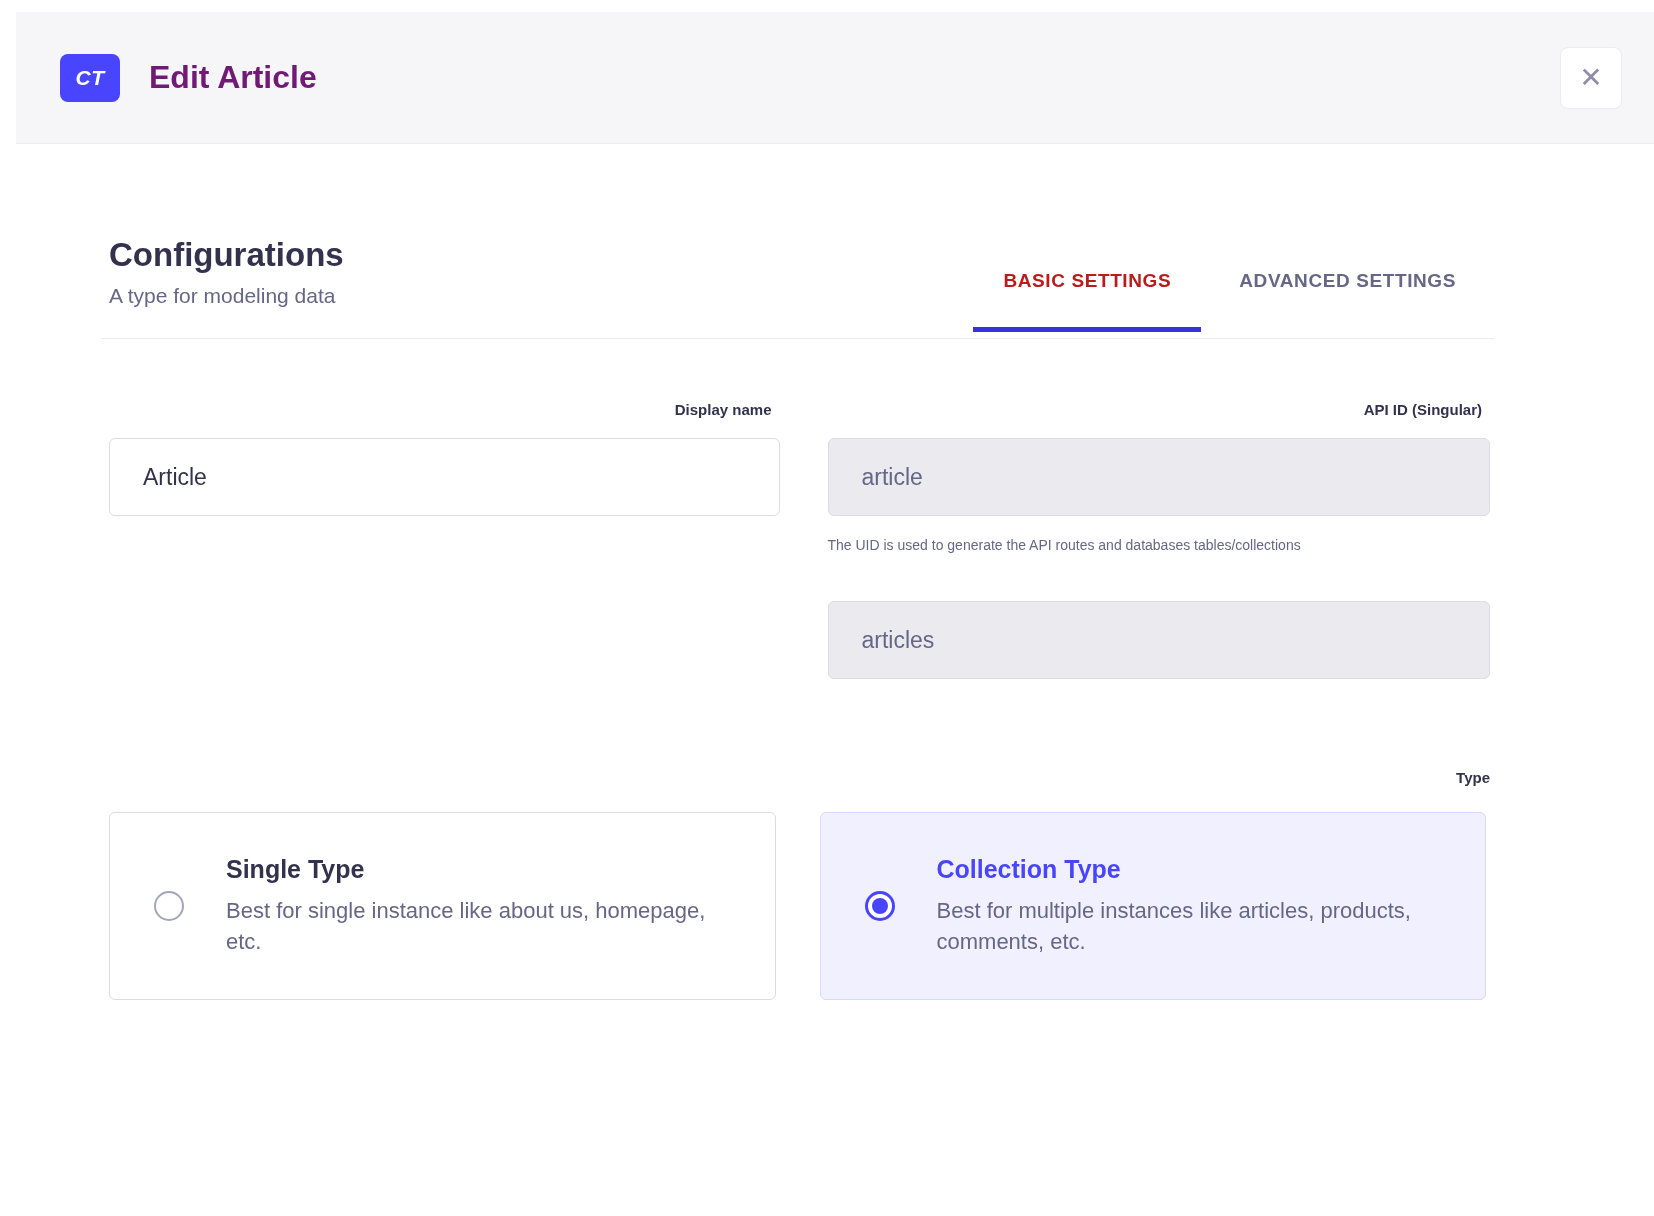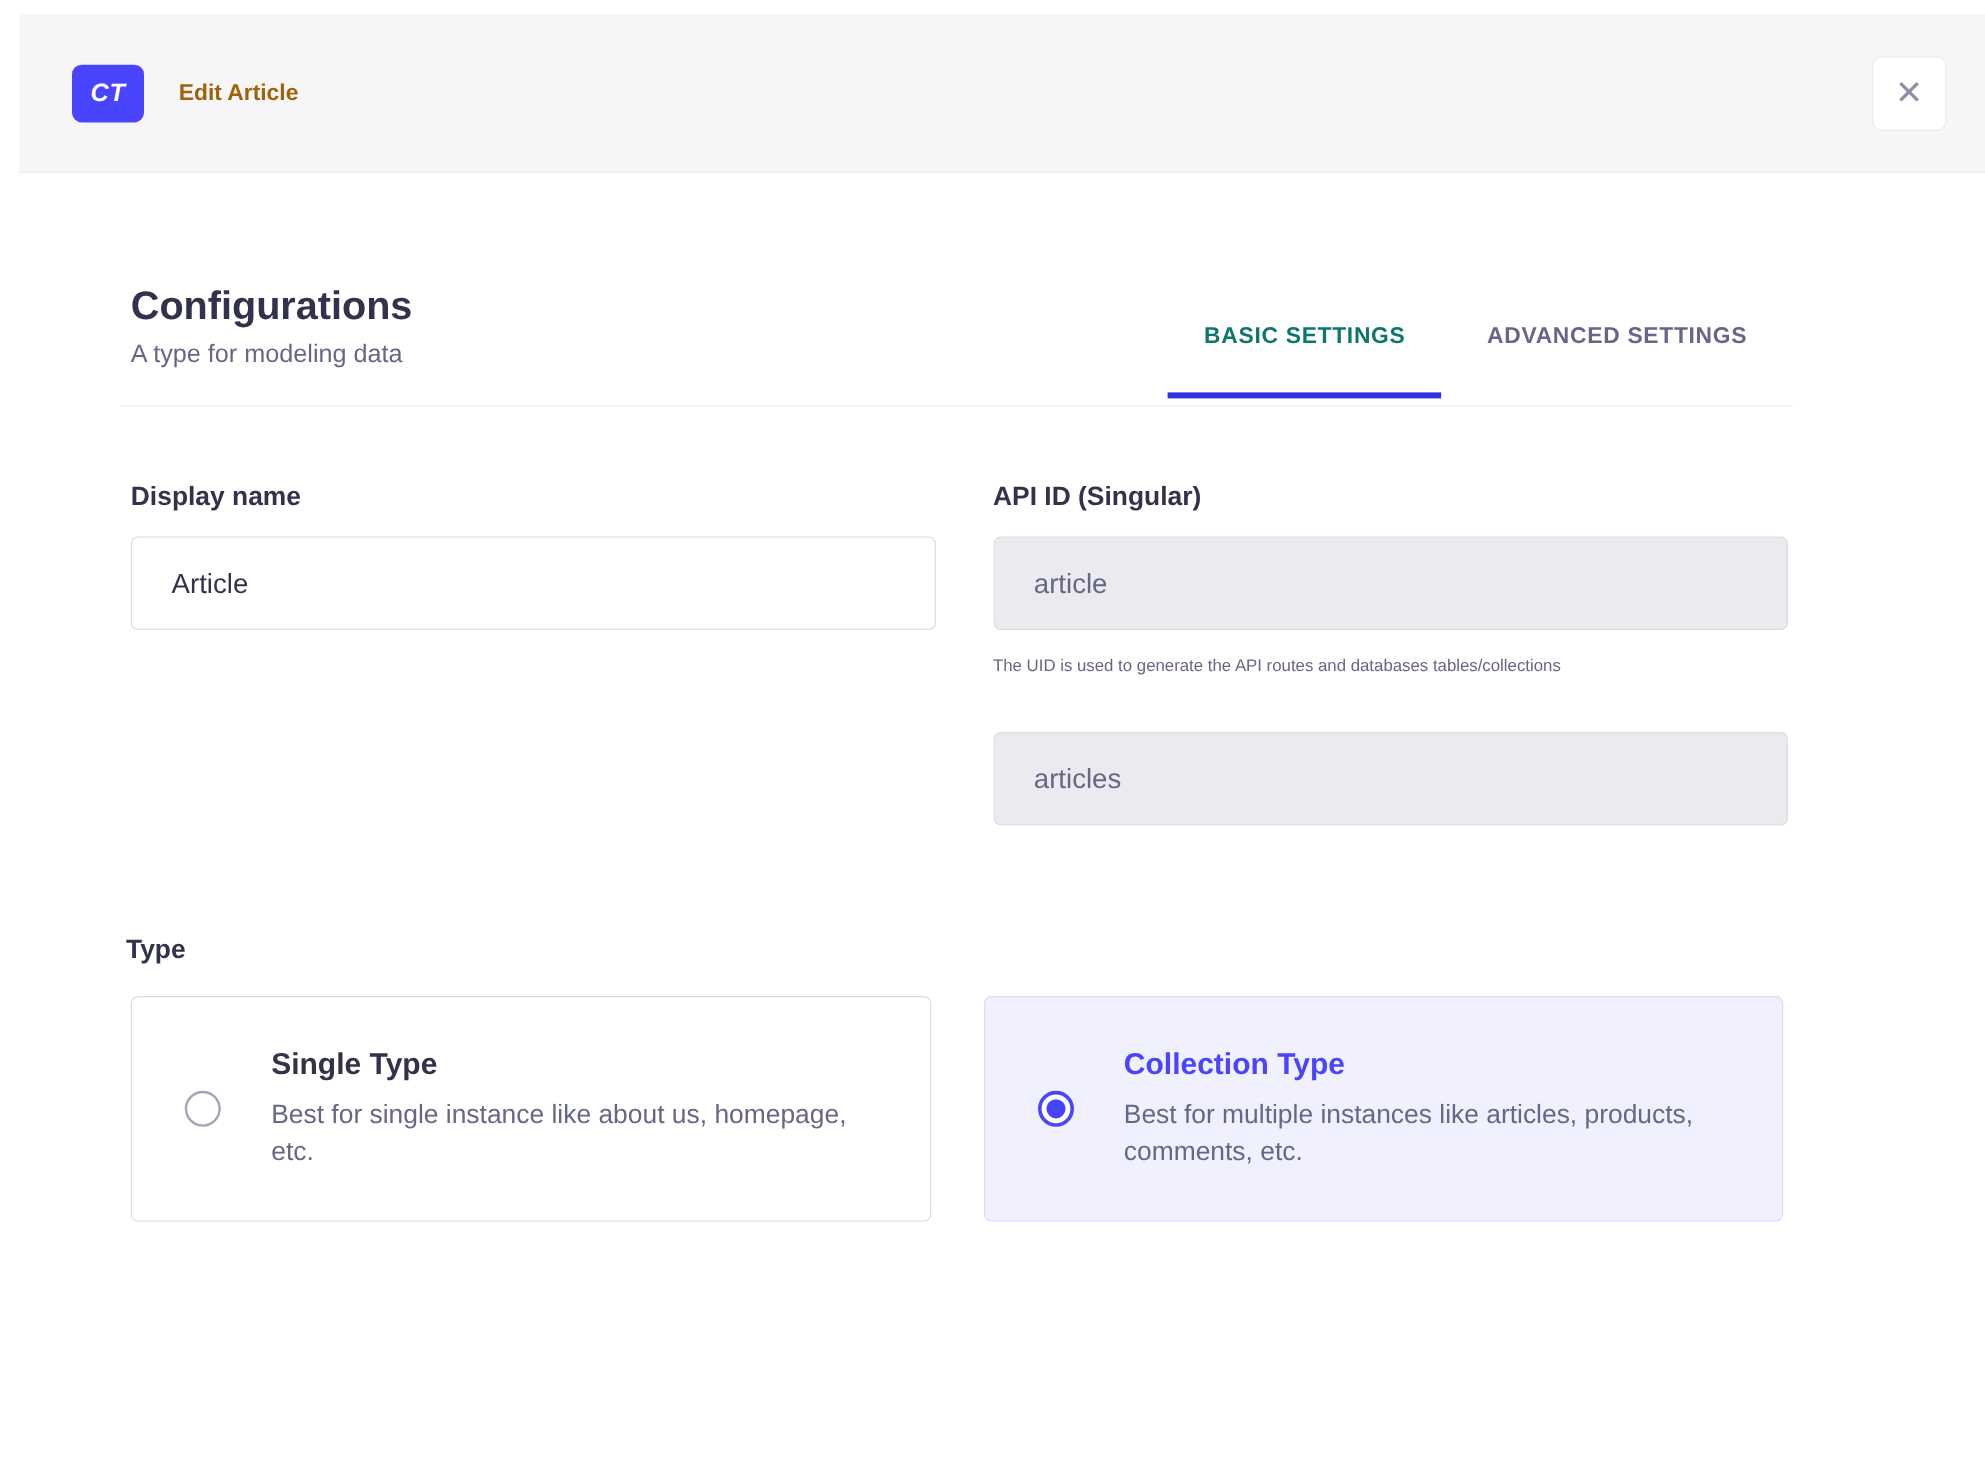--- a/index.html
+++ b/index.html
@@ -27,21 +27,21 @@
     width: 60px; height: 48px;
     background: #4945ff;
     border-radius: 8px;
     color: #ffffff;
     font-weight: 700;
     font-style: italic;
     font-size: 21px;
     display: flex; align-items: center; justify-content: center;
     letter-spacing: 0.5px;
   }
-  .modal-title { font-size: 19px; font-weight: 700; color: #a16207; margin-left: 25px; }
+  .modal-title { font-size: 32px; font-weight: 700; color: #701a75; margin-left: 25px; }
   .close-btn {
     width: 62px; height: 62px;
     background: #ffffff;
     border: 1px solid #eaeaef;
     border-radius: 8px;
     cursor: pointer;
     display: flex; align-items: center; justify-content: center;
   }
   .close-x { color: #8e8ea9; font-size: 28px; line-height: 1; font-weight: 400; }
 
@@ -59,37 +59,37 @@
 
   .tabs { display: flex; }
   .tab {
     background: none; border: none; cursor: pointer;
     font-family: inherit;
     font-size: 19px; font-weight: 700; letter-spacing: 0.6px;
     color: #666687;
     padding: 0 30px 38px 30px;
     position: relative;
   }
-  .tab.active { color: #0f766e; }
+  .tab.active { color: #b91c1c; }
   .tab.active::after {
     content: "";
     position: absolute;
     left: 0; right: 0; bottom: -2px;
     height: 5px;
     background: #3632e0;
   }
 
   
   .fields-grid {
     margin-top: 54px;
     display: grid;
     grid-template-columns: 1fr 1fr;
     column-gap: 36px;
   }
-  .field-label { display: block; font-size: 22px; font-weight: 700; color: #32324d; margin-bottom: 16px; }
+  .field-label { display: block; font-size: 15px; font-weight: 700; color: #32324d; margin-bottom: 16px; text-align: right; }
   .text-input {
     width: 100%; height: 78px;
     border: 1px solid #dcdce4;
     border-radius: 6px;
     background: #ffffff;
     font-family: inherit;
     font-size: 23px;
     color: #32324d;
     padding: 0 33px;
     outline: none;

